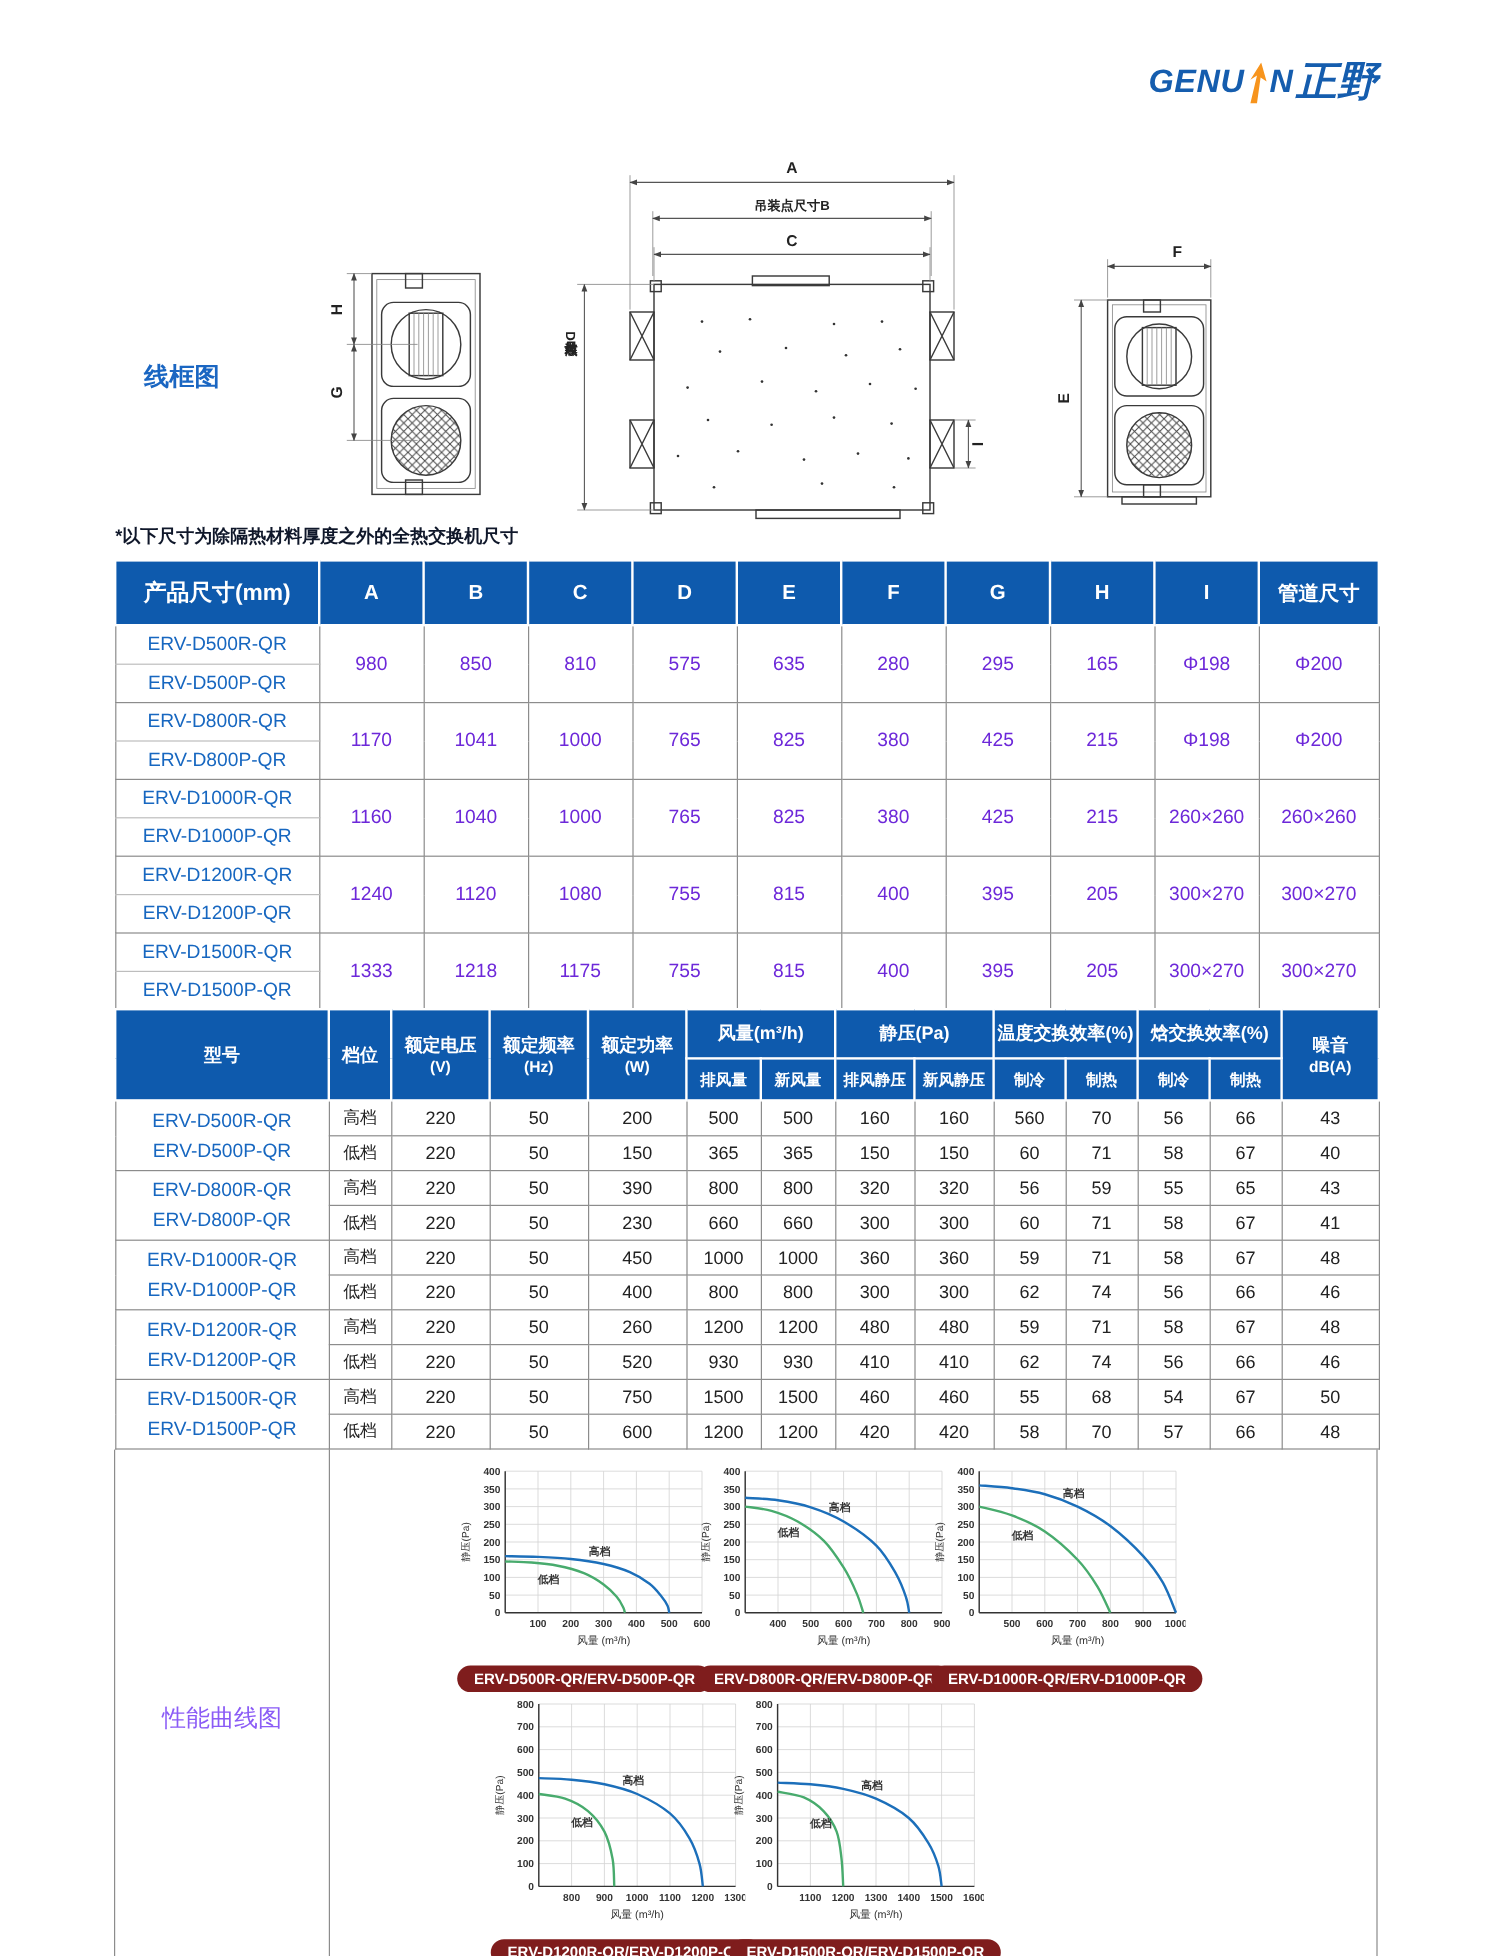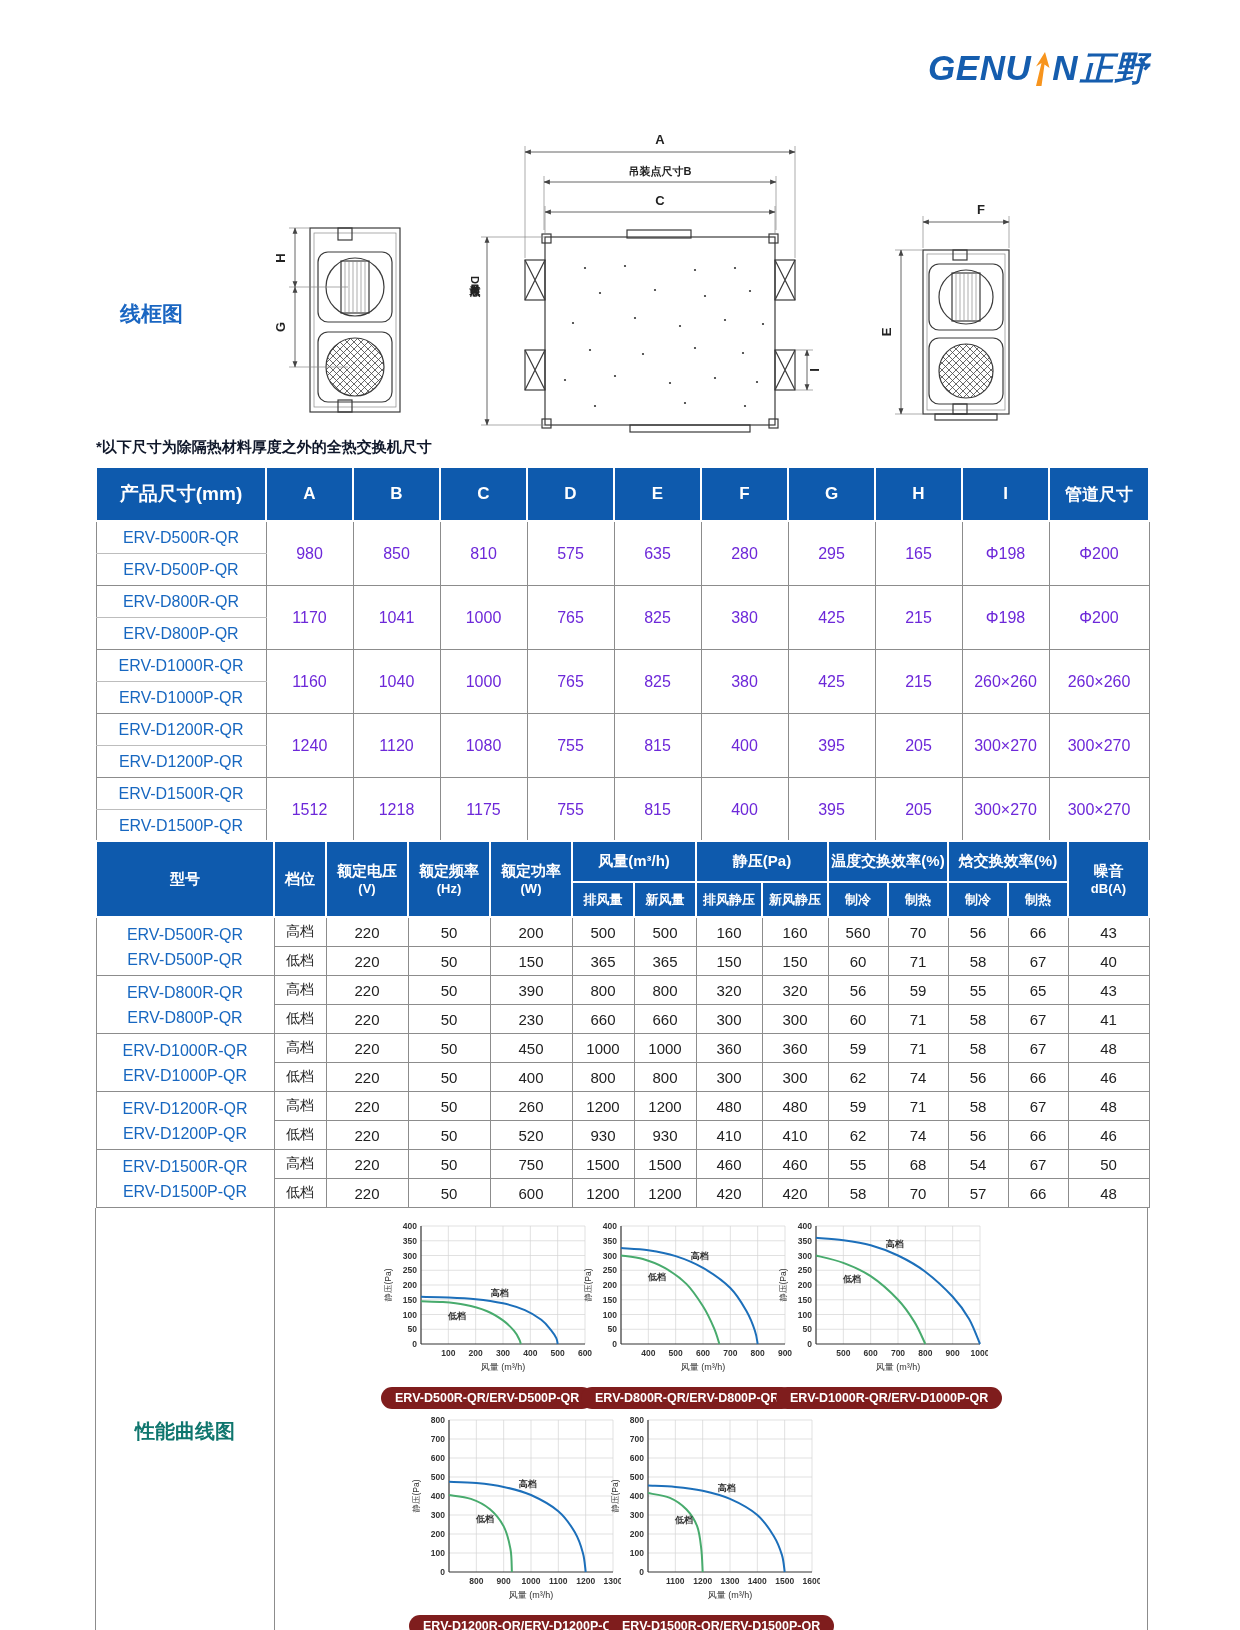--- a/index.html
+++ b/index.html
@@ -1,21 +1,21 @@
 <!DOCTYPE html>
 <html><head>
 <meta charset="utf-8">
 <style>
   html,body{margin:0;padding:0;background:#e8e8e8;}
   #page{position:relative;width:1240px;height:1630px;background:#ffffff;margin:0 auto;
         font-family:"Liberation Sans","DejaVu Sans",sans-serif;overflow:hidden;}
 
   
   #logo{position:absolute;top:44px;right:92px;display:flex;align-items:flex-end;height:42px;}
-  #logo .lg-txt{font-style:italic;font-weight:800;font-size:35px;line-height:36px;color:#155dae;letter-spacing:.5px;}
+  #logo .lg-txt{font-style:italic;font-weight:800;font-size:27px;line-height:36px;color:#155dae;letter-spacing:.5px;}
   #logo .lg-cn{font-style:italic;font-weight:800;font-size:34px;line-height:36px;color:#155dae;margin-left:2px;}
   #logo svg{margin:0 1px -1px 1px;}
 
   
   #wf-label{position:absolute;left:120px;top:300px;font-size:21px;font-weight:bold;color:#1a66c2;text-align:center;}
   #drawings{position:absolute;left:95px;top:118px;}
   #drawings .u{stroke:#3a3a3a;fill:none;stroke-width:1.2;}
   #drawings .u2{stroke:#8a8a8a;fill:none;stroke-width:.7;}
   #drawings .dim{stroke:#555;stroke-width:.9;fill:none;}
   #drawings .ext{stroke:#888;stroke-width:.7;fill:none;}
@@ -45,21 +45,21 @@
   #spec-table th .unit{font-size:13px;font-weight:600;}
   #spec-table td{border:1px solid #8c8c8c;height:26px;text-align:center;font-size:15px;color:#222;}
   #spec-table td.model{color:#1767c0;font-weight:500;font-size:16px;line-height:25px;}
   #spec-table td.gear{font-size:14px;}
   #spec-table tbody{border-top:1px solid #8c8c8c;}
 
   
   #perf-box{position:relative;width:1051px;height:446px;border:1px solid #8c8c8c;border-top:none;margin-top:0;}
   #perf-left{position:absolute;left:0;top:0;width:178px;height:100%;border-right:1px solid #8c8c8c;
              display:flex;align-items:center;justify-content:center;}
-  #perf-left span{font-size:20px;font-weight:bold;color:#0f766e;}
+  #perf-left span{font-size:20px;font-weight:normal;color:#8b5cf6;}
   #perf-charts{position:absolute;left:179px;top:0;right:0;bottom:0;}
   .chart-block{position:absolute;width:212px;text-align:center;}
   .chart-pill{display:inline-block;margin-top:3px;padding:4px 14px;background:#7f1d1d;color:#fff;
               font-size:12.5px;font-weight:bold;border-radius:999px;white-space:nowrap;}
   .chart-block svg text{fill:#333;}
 </style>
 </head>
 <body>
 
 <div id="page">
@@ -305,21 +305,21 @@
           <td rowspan="2">300×270</td>
           <td rowspan="2">300×270</td>
         </tr>
         <tr>
           <td class="model">ERV-D1200P-QR</td>
         </tr>
       </tbody>
       <tbody>
         <tr class="m1">
           <td class="model">ERV-D1500R-QR</td>
-          <td rowspan="2">1512</td>
+          <td rowspan="2">1333</td>
           <td rowspan="2">1218</td>
           <td rowspan="2">1175</td>
           <td rowspan="2">755</td>
           <td rowspan="2">815</td>
           <td rowspan="2">400</td>
           <td rowspan="2">395</td>
           <td rowspan="2">205</td>
           <td rowspan="2">300×270</td>
           <td rowspan="2">300×270</td>
         </tr>

